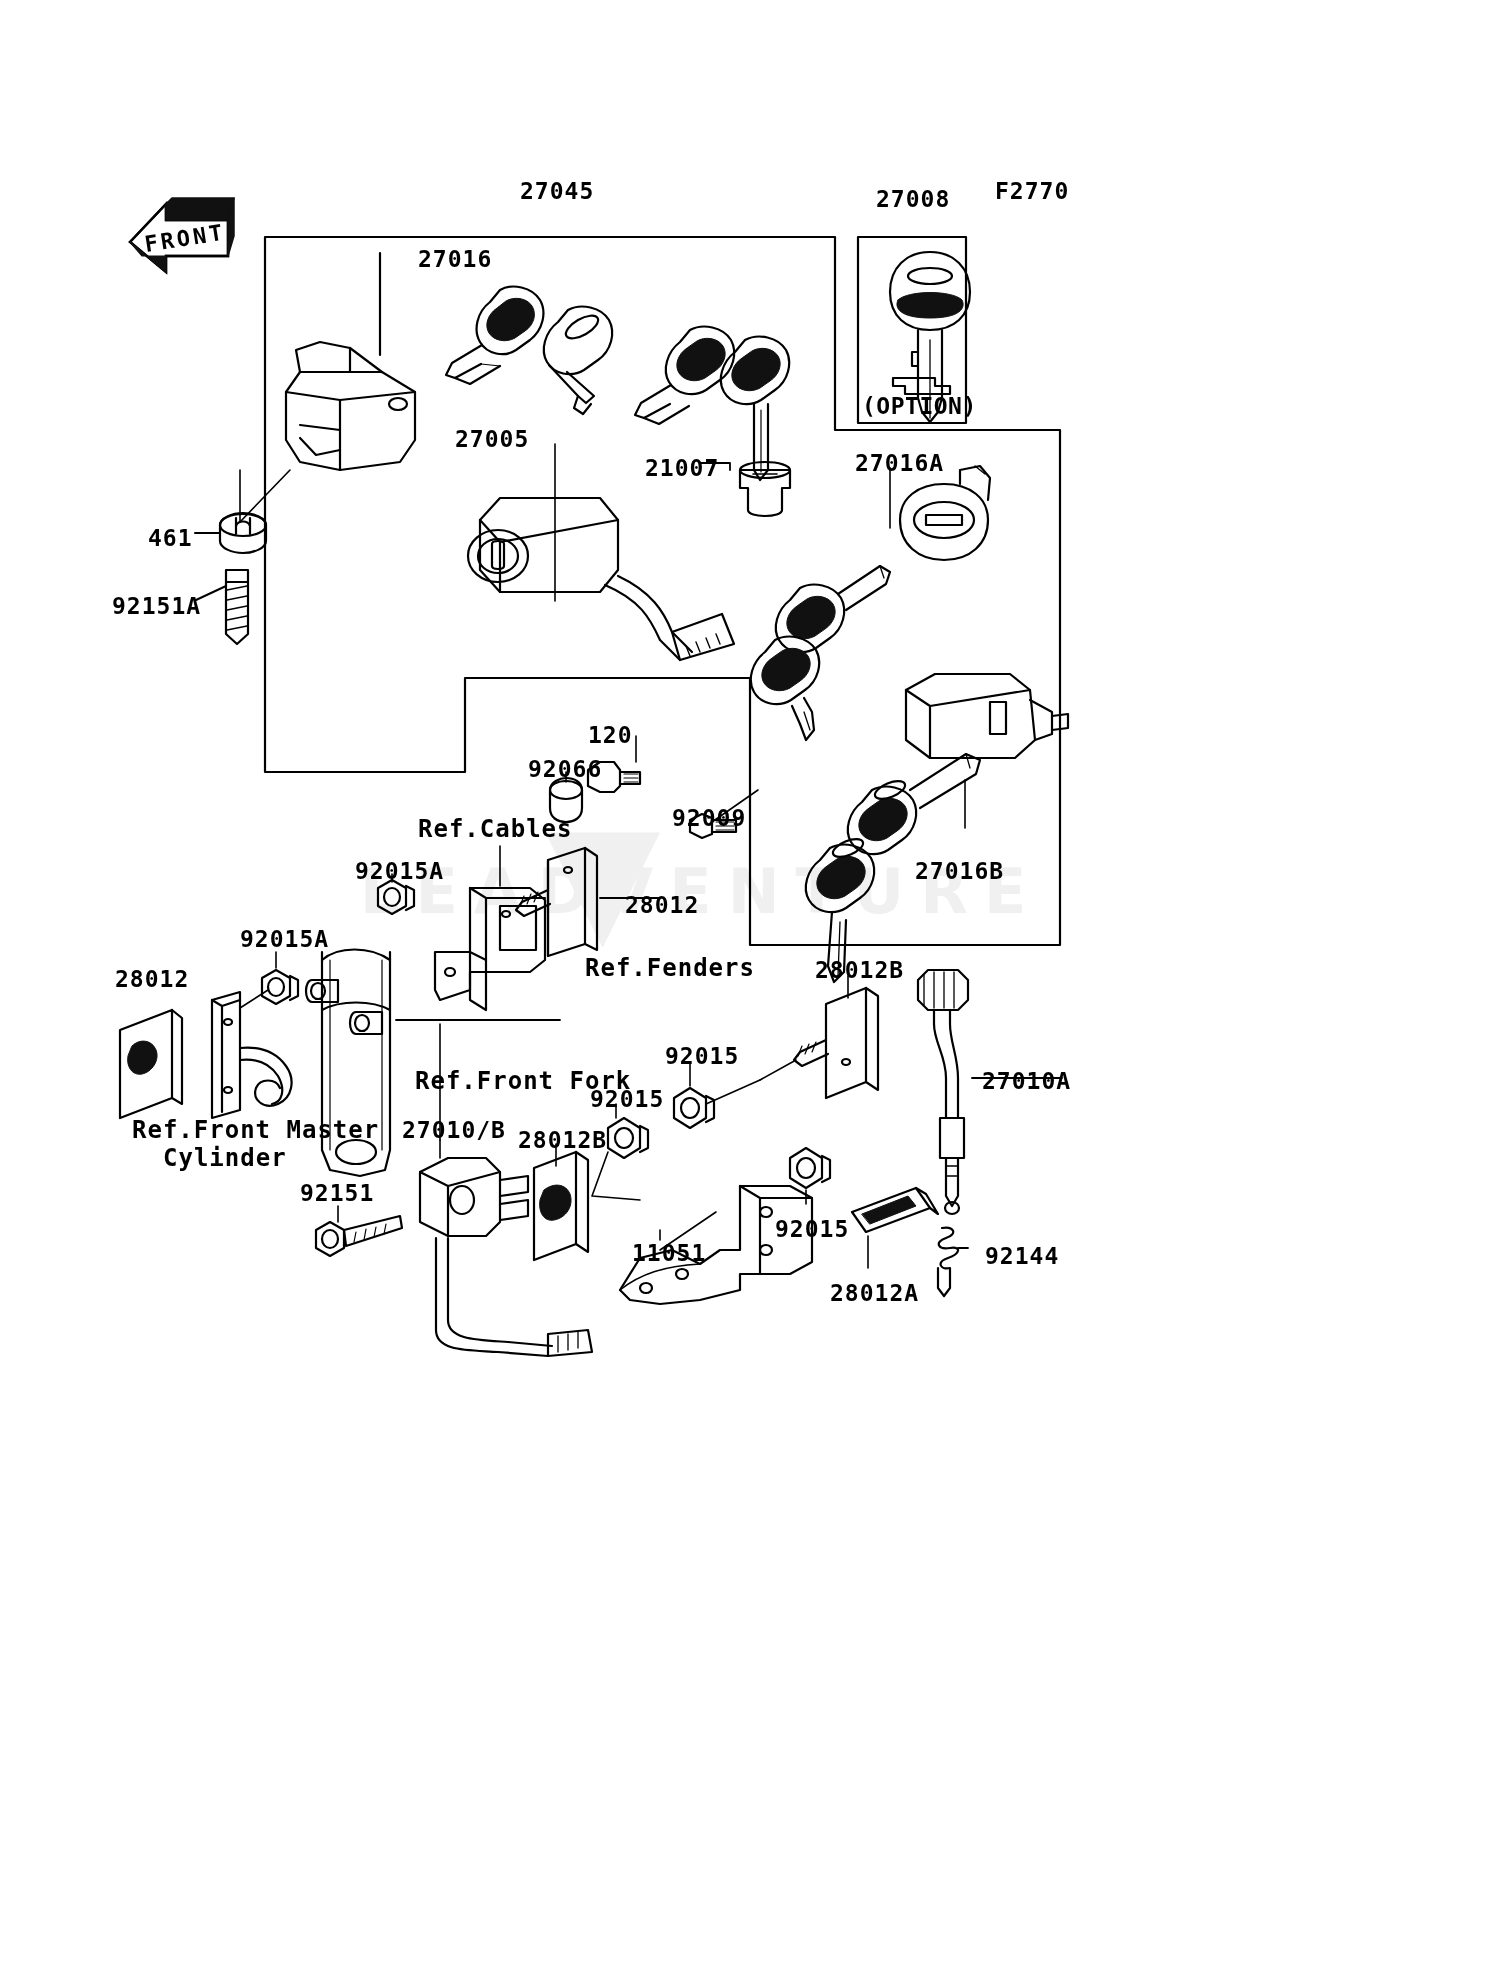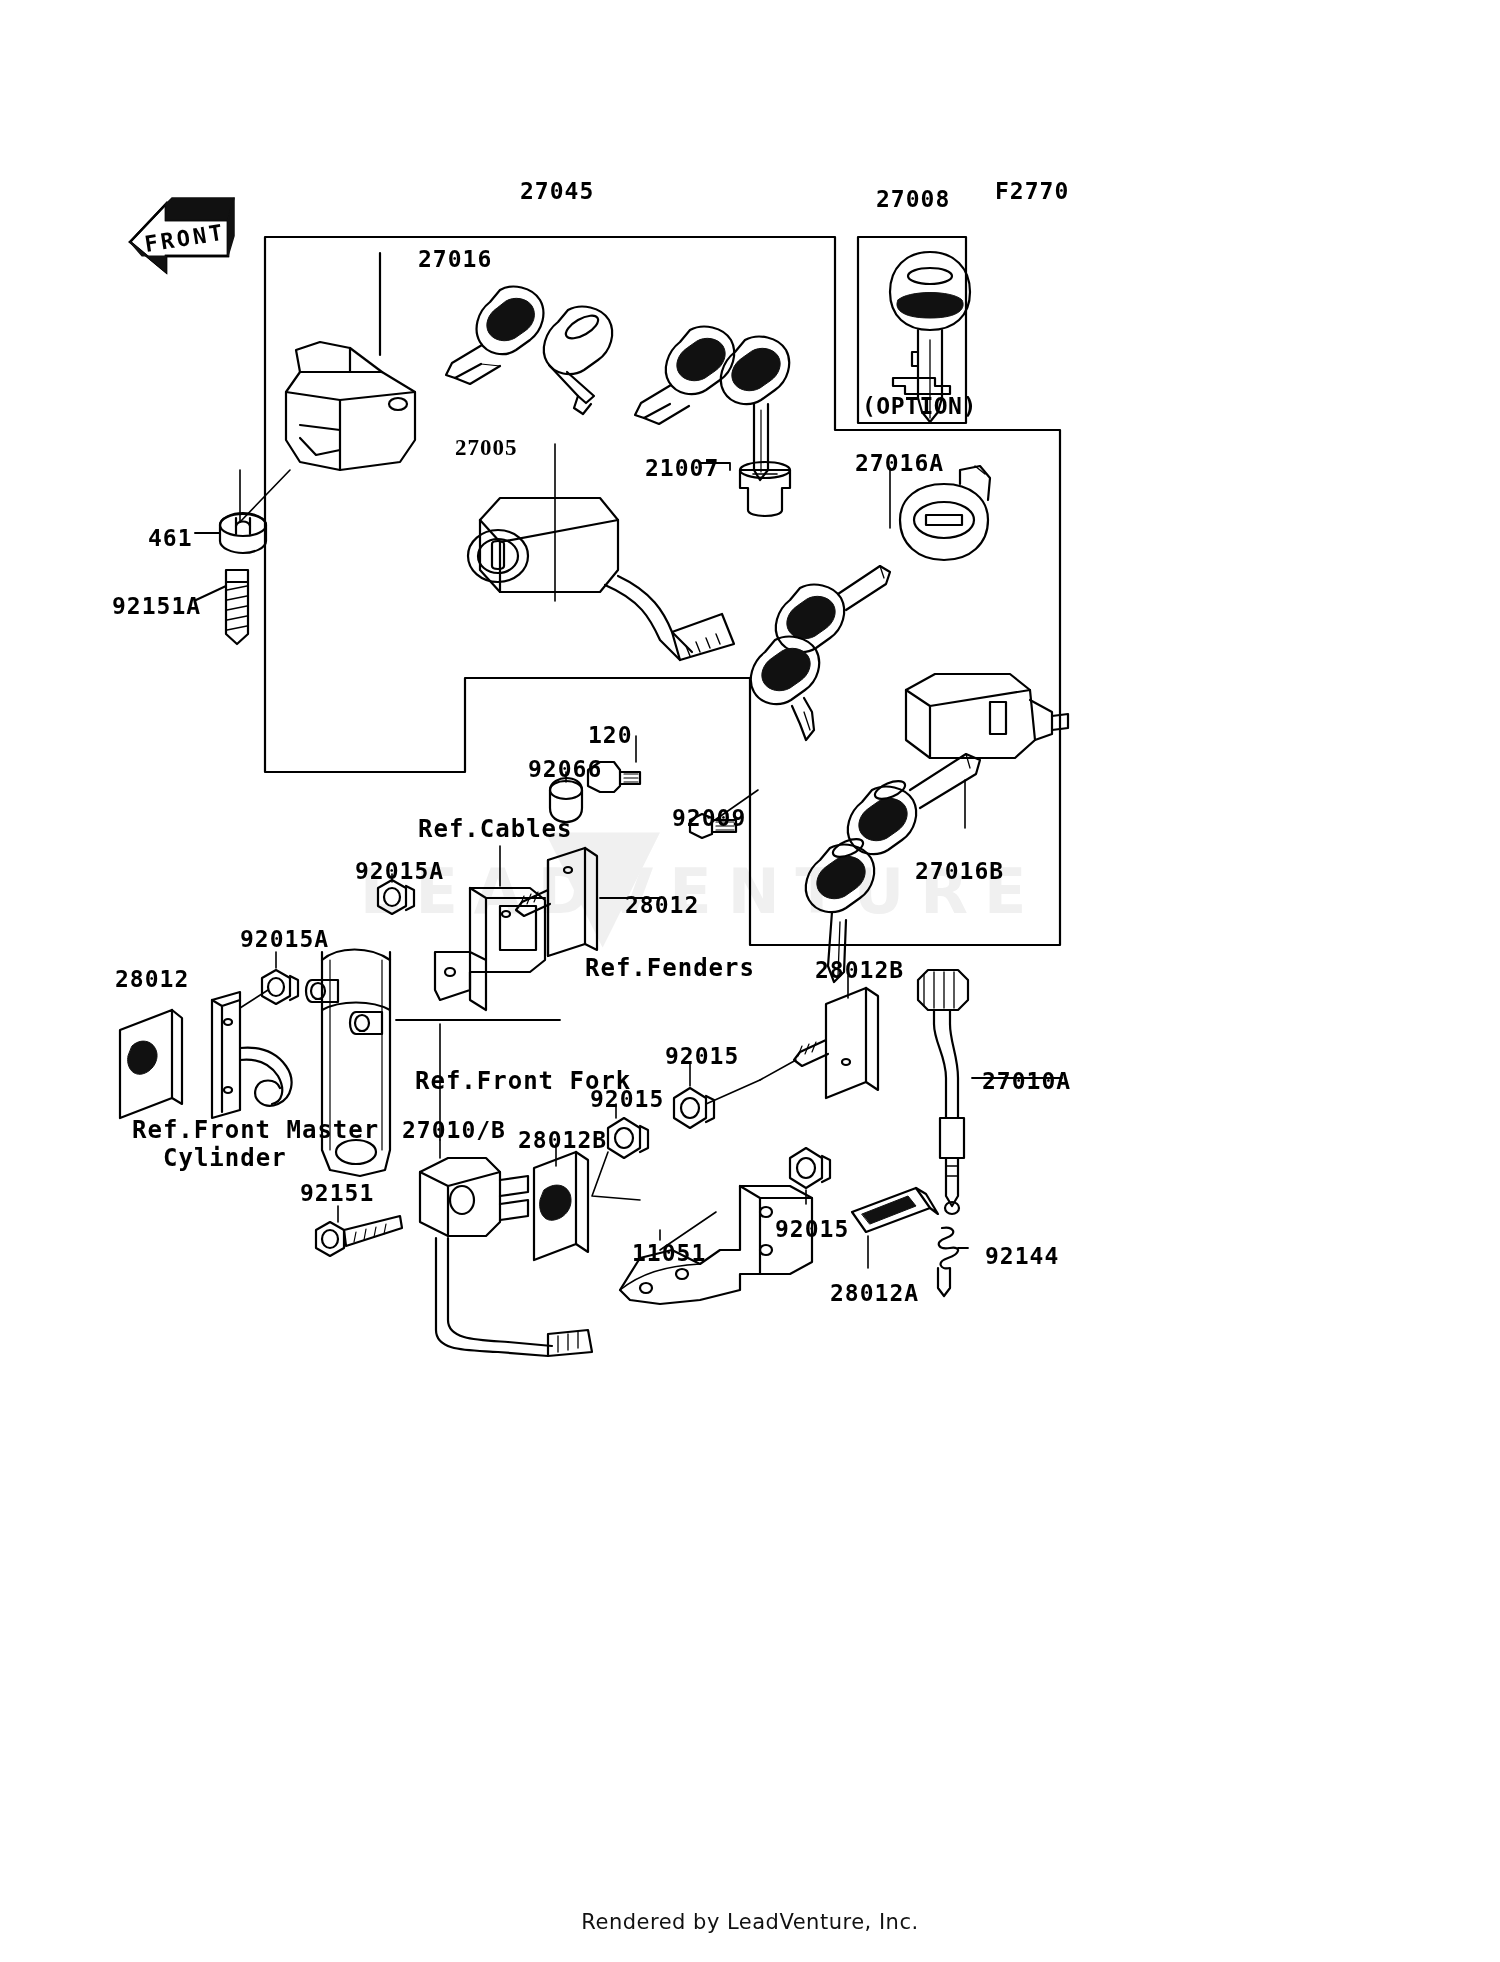--- a/index.html
+++ b/index.html
@@ -397,21 +397,21 @@
       <polygon points="100,30 106,8 106,46 100,66" fill="#111" stroke="#111" stroke-width="1.5"></polygon>
       <polygon points="2,52 38,82 38,66 14,66" fill="#111" stroke="#111" stroke-width="1.2"></polygon>
       <text x="18" y="62" font-family="DejaVu Sans Mono, monospace" font-size="22" font-weight="bold" fill="#000" transform="rotate(-9 18 62)" letter-spacing="3">FRONT</text>
     </svg>
   </div>
 
   <div class="lbl code" style="left:520px;top:178px;">27045</div>
   <div class="lbl code" style="left:876px;top:186px;">27008</div>
   <div class="lbl code" style="left:995px;top:178px;">F2770</div>
   <div class="lbl code" style="left:418px;top:246px;">27016</div>
-  <div class="lbl code" style="left:455px;top:435px;font-family:Liberation Serif, serif;">27005</div>
+  <div class="lbl code" style="left:455px;top:426px;">27005</div>
   <div class="lbl code" style="left:645px;top:455px;">21007</div>
   <div class="lbl code" style="left:855px;top:450px;">27016A</div>
   <div class="lbl code" style="left:148px;top:525px;">461</div>
   <div class="lbl code" style="left:112px;top:593px;">92151A</div>
   <div class="lbl code" style="left:588px;top:722px;">120</div>
   <div class="lbl code" style="left:528px;top:756px;">92066</div>
   <div class="lbl code" style="left:672px;top:805px;">92009</div>
   <div class="lbl code" style="left:915px;top:858px;">27016B</div>
   <div class="lbl code" style="left:355px;top:858px;">92015A</div>
   <div class="lbl code" style="left:625px;top:892px;">28012</div>
@@ -430,15 +430,14 @@
   <div class="lbl code" style="left:830px;top:1280px;">28012A</div>
 
   <div class="lbl ref" style="left:418px;top:816px;">Ref.Cables</div>
   <div class="lbl ref" style="left:585px;top:955px;">Ref.Fenders</div>
   <div class="lbl ref" style="left:415px;top:1068px;">Ref.Front Fork</div>
   <div class="lbl ref" style="left:132px;top:1117px;">Ref.Front Master</div>
   <div class="lbl ref" style="left:163px;top:1145px;">Cylinder</div>
 
   <div class="lbl code" style="left:862px;top:393px;font-size:23px;letter-spacing:0.5px;">(OPTION)</div>
 
-  <div class="footer">Rendered by LeadVenture, Inc.</div>
 
 </div>
 
 </body></html>

